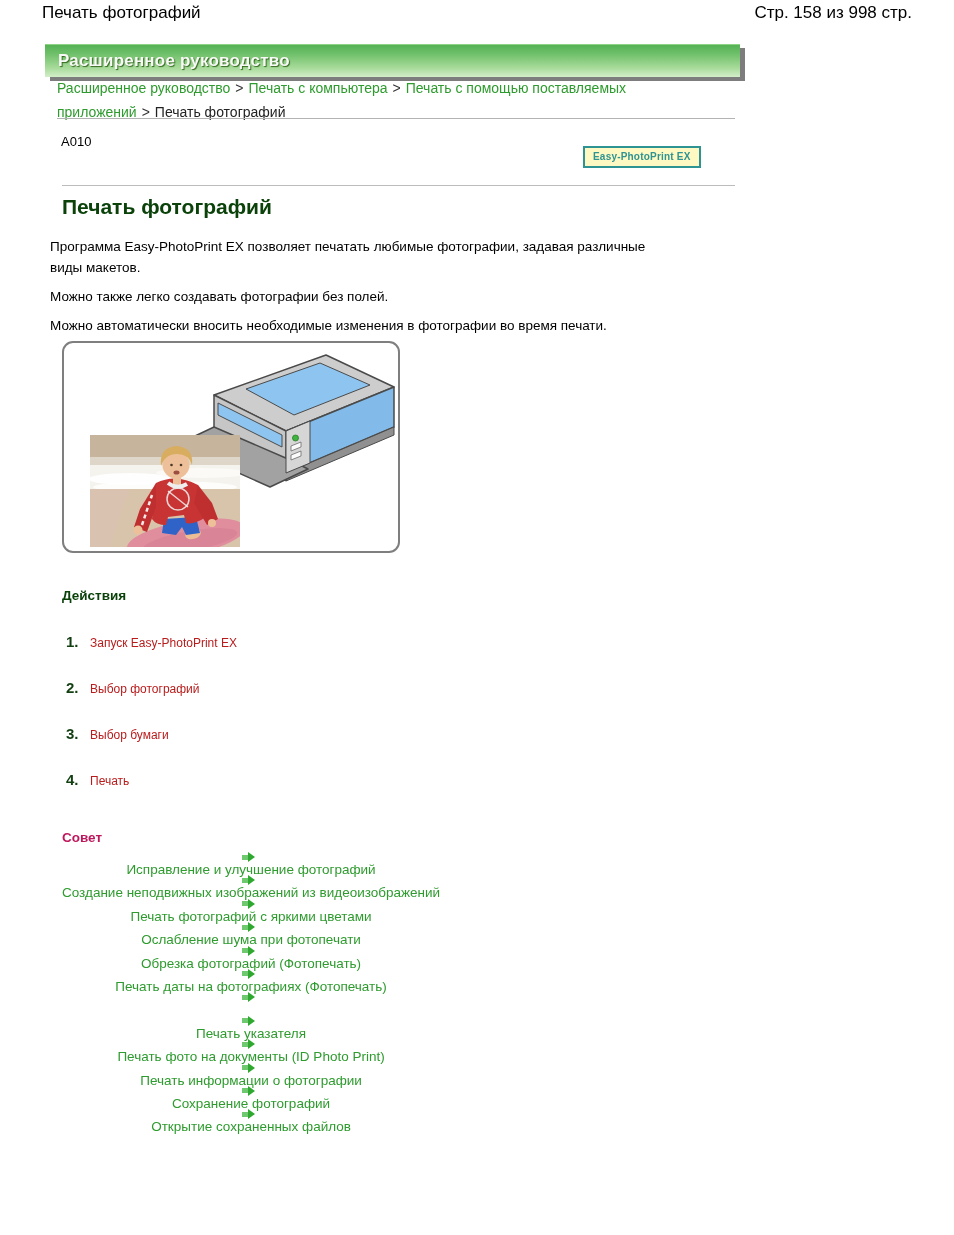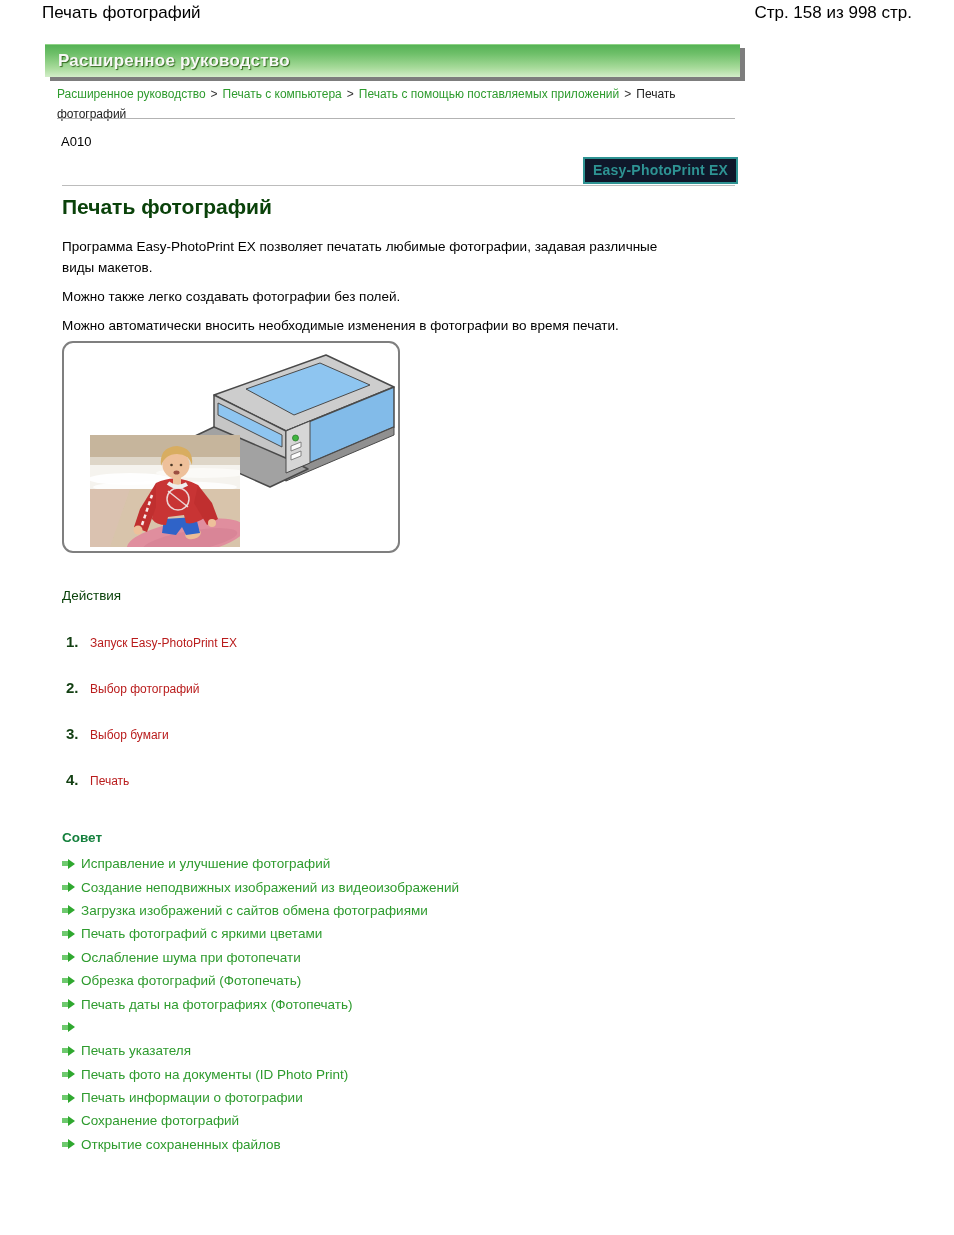--- a/index.html
+++ b/index.html
@@ -22,59 +22,59 @@
     box-shadow:5px 4px 0 #7d7d7d;
   }
   .banner-title {
     font-size:17px; font-weight:bold; color:#f8f8f6;
     line-height:31px; padding-left:13px;
     text-shadow:1px 1px 1px #33691e;
     letter-spacing:0.2px;
   }
 
   
-  .breadcrumb { left:57px; top:84px; width:664px; font-size:12px; line-height:1.7; color:#222; }
+  .breadcrumb { left:57px; top:77px; width:664px; font-size:14px; line-height:1.7; color:#222; }
   .breadcrumb a { color:#2e9b2e; text-decoration:none; cursor:pointer; }
   .breadcrumb .sep { color:#333; margin:0 5px; }
   .breadcrumb .current { color:#222; }
 
   .hr { background:#b3b3b3; height:1px; }
   .hr1 { left:57px; top:118px; width:678px; }
   .hr2 { left:62px; top:185px; width:673px; background:#bcbcbc; }
 
   .doc-id { left:61px; top:134px; font-size:13px; }
 
   .app-badge {
-    left:583px; top:157px;
+    left:583px; top:146px;
     border:2px solid #2e9393; color:#2e9393;
-    font-size:14px; font-weight:bold;
-    padding:3px 8px 4px 8px; background:#0f172a;
+    font-size:10px; font-weight:bold;
+    padding:3px 8px 4px 8px; background:#fef9c3;
     letter-spacing:0.2px;
   }
 
   .article-title { left:62px; top:195px; font-size:21px; font-weight:bold; color:#0a420a; }
 
-  .paragraphs { left:62px; top:236px; width:600px; font-size:13.5px; line-height:21px; }
+  .paragraphs { left:50px; top:236px; width:600px; font-size:13.5px; line-height:21px; }
   .paragraphs p { margin-bottom:8px; }
 
   
   .illustration {
     left:62px; top:341px; width:338px; height:212px;
     border:2px solid #7f7f7f; border-radius:11px; background:#fff; overflow:hidden;
   }
 
-  .steps-title { left:62px; top:588px; font-size:13.5px; font-weight:normal; color:#0a420a; }
+  .steps-title { left:62px; top:588px; font-size:13.5px; font-weight:bold; color:#0a420a; }
   .steps { left:66px; top:633px; }
   .step { display:flex; align-items:baseline; margin-bottom:26px; height:20px; }
   .step-num { font-size:15px; font-weight:bold; color:#123f12; width:24px; }
   .step-link { font-size:12px; color:#b91c1c; text-decoration:none; cursor:pointer; }
 
-  .tips-title { left:62px; top:830px; font-size:13.5px; font-weight:bold; color:#15803d; }
+  .tips-title { left:62px; top:830px; font-size:13.5px; font-weight:bold; color:#be185d; }
   .tips { left:62px; top:852px; }
-  .tip { display:flex; align-items:center; height:23.4px; }
+  .tip { display:flex; align-items:center; height:23.4px;flex-direction:column; }
   .arrow-icon { display:inline-flex; align-items:center; margin-right:6px; flex:none; }
   .arrow-tail { width:6px; height:5px; background:#6fca6f; }
   .arrow-head { width:0; height:0; border-top:5.5px solid transparent; border-bottom:5.5px solid transparent; border-left:7px solid #2fa82f; }
   .tip-link { font-size:13.5px; color:#2e9b2e; text-decoration:none; cursor:pointer; }
 </style>
 </head>
 <body>
 
 <div class="abs top-title">Печать фотографий</div>
 <div class="abs page-indicator">Стр. 158 из 998 стр.</div>
@@ -195,27 +195,20 @@
         <span class="arrow-tail"></span>
         <span class="arrow-head"></span>
       </span>
     <a class="tip-link">Создание неподвижных изображений из видеоизображений</a>
   </div>
   <div class="tip">
     <span class="arrow-icon">
         <span class="arrow-tail"></span>
         <span class="arrow-head"></span>
       </span>
-    <a class="tip-link">Загрузка изображений с сайтов обмена фотографиями</a>
-  </div>
-  <div class="tip">
-    <span class="arrow-icon">
-        <span class="arrow-tail"></span>
-        <span class="arrow-head"></span>
-      </span>
     <a class="tip-link">Печать фотографий с яркими цветами</a>
   </div>
   <div class="tip">
     <span class="arrow-icon">
         <span class="arrow-tail"></span>
         <span class="arrow-head"></span>
       </span>
     <a class="tip-link">Ослабление шума при фотопечати</a>
   </div>
   <div class="tip">

